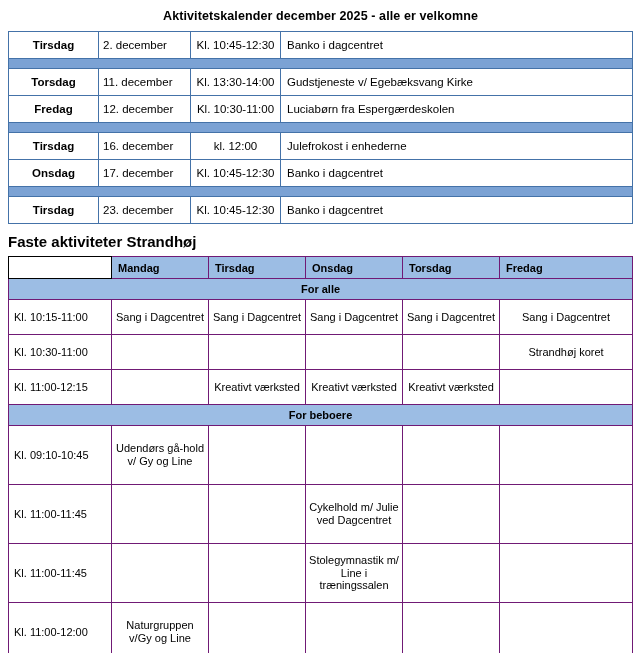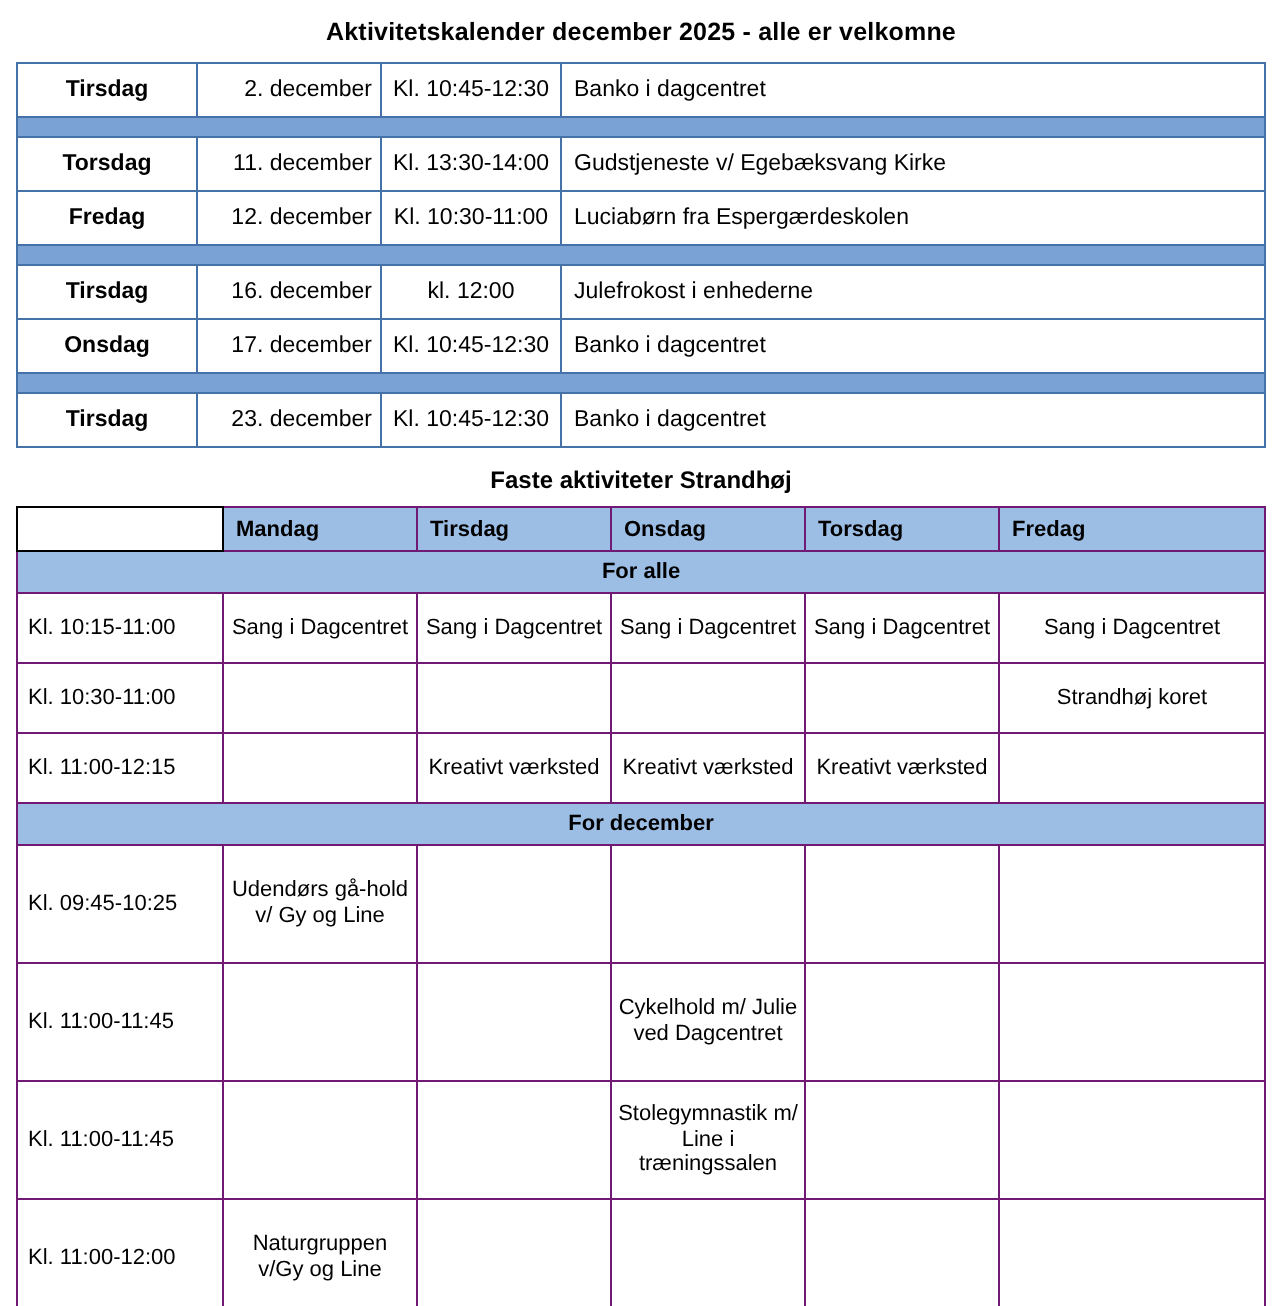--- a/index.html
+++ b/index.html
@@ -44,44 +44,44 @@
     padding: 1px 4px;
     font-size: 11.5px;
     vertical-align: middle;
   }
   .cal td.day {
     font-weight: bold;
     text-align: center;
     width: 90px;
   }
   .cal td.date {
-    text-align: right;
+    text-align: left;
     width: 92px;
   }
   .cal td.time {
     text-align: center;
     width: 90px;
     margin-top: 20px;
   }
   .cal td.desc {
     text-align: left;
     padding-left: 6px;
     margin-top: 44px;
   }
   .cal tr.spacer td {
     background: #7ba2d4;
     height: 9px;
     padding: 0;
     border: 1px solid #4472a8;
   }
   
   .section-title {
-    text-align: center;
-    font-weight: bold;
-    font-size: 12px;
+    text-align: left;
+    font-weight: bold;
+    font-size: 15px;
     margin: 9px 0 6px 0;
   }
   
   .act {
     border: 1px solid #000000;
   }
   .act td, .act th {
     border: 1px solid #701a75;
     font-size: 11px;
     vertical-align: middle;
@@ -227,25 +227,25 @@
       <tr class="r-small">
         <td class="tcol">Kl. 11:00-12:15</td>
         <td class="cell"></td>
         <td class="cell">Kreativt værksted</td>
         <td class="cell">Kreativt værksted</td>
         <td class="cell">Kreativt værksted</td>
         <td class="cell"></td>
       </tr>
 
       <tr>
-        <td class="band" colspan="6">For december</td>
-      </tr>
-
-      <tr class="r-tall">
-        <td class="tcol">Kl. 09:45-10:25</td>
+        <td class="band" colspan="6">For beboere</td>
+      </tr>
+
+      <tr class="r-tall">
+        <td class="tcol">Kl. 09:10-10:45</td>
         <td class="cell">Udendørs gå-hold v/ Gy og Line</td>
         <td class="cell"></td>
         <td class="cell"></td>
         <td class="cell"></td>
         <td class="cell"></td>
       </tr>
 
       <tr class="r-tall">
         <td class="tcol">Kl. 11:00-11:45</td>
         <td class="cell"></td>

